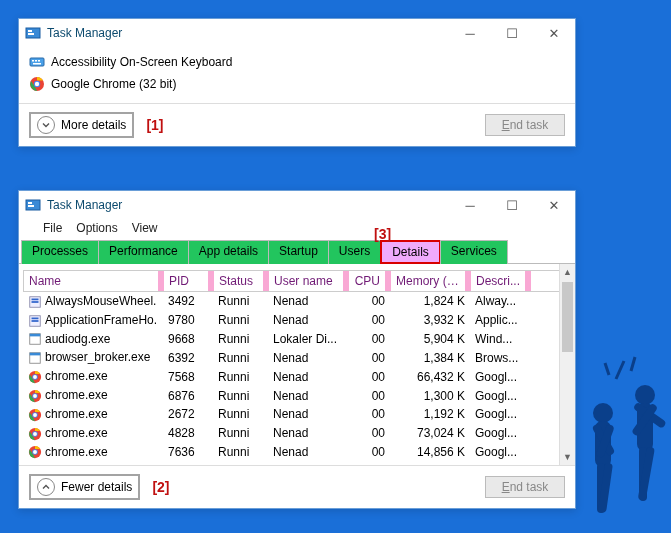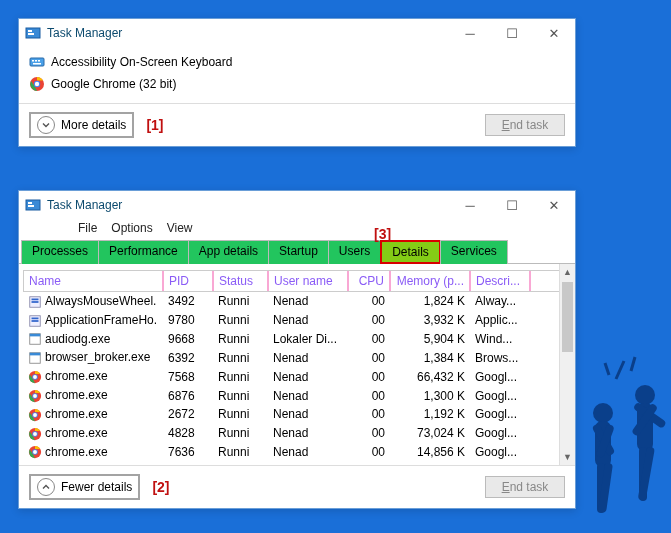--- a/index.html
+++ b/index.html
@@ -67,54 +67,54 @@
     padding: 3px 12px;
     border: 1px solid #bbb;
     background: #e9e9e9;
     color: #888;
     font-size: 12px;
   }
   .redbox { border: 2px solid #a3a3a3; padding: 2px 6px; margin-right:4px; }
   .redtxt { color: #c01010; font-weight: bold; font-size: 14px; }
 
   
-  .menu-bar { display: flex; gap: 14px; padding: 2px 8px 4px 24px; font-size: 12px; color:#222;margin-left:35px; }
+  .menu-bar { display: flex; gap: 14px; padding: 2px 8px 4px 24px; font-size: 12px; color:#222; }
   .tab-strip {
     display: flex;
     border-bottom: 1px solid #bbb;
     padding: 0 2px;
     background: #fff;
   }
   .tab {
     padding: 3px 10px;
     border: 1px solid #bbb;
     border-bottom: none;
     margin-right: -1px;
     background: #22c55e;
     position: relative;
     top: 1px;
     font-size: 12px;
   }
   .tab.active {
-    background: #84cc16;
+    background: #f0abfc;
     border-bottom: 1px solid #fff;
   }
   .tab.details-highlight { border: 2px solid #d80000; }
   .table-wrap { border-top: none; padding: 6px 4px 4px 4px; position:relative;}
   .table-head, .table-row {
     display: grid;
     grid-template-columns: 140px 50px 55px 80px 42px 80px 60px;
     align-items: center;
     font-size: 12px;
   }
   .table-head { border: 1px solid #ccc; }
   .table-head .th {
     padding: 3px 5px;
-    border-right: 2px solid #f9a8d4;
-    color: #8b5cf6;
+    border-right: 6px solid #f9a8d4;
+    color: #701a75;
     overflow: hidden; white-space: nowrap; text-overflow: ellipsis;
   }
   .table-body { max-height: 205px; overflow: hidden; position:relative;}
   .table-row { padding: 1px 0; }
   .table-row .td {
     padding: 1px 5px;
     overflow: hidden; white-space: nowrap; text-overflow: ellipsis;
   }
   .td.cpu, .td.mem, .th.cpu, .th.mem { text-align: right; }
   .row-icon { width:14px; height:14px; display:inline-block; vertical-align:middle; margin-right:3px;}

